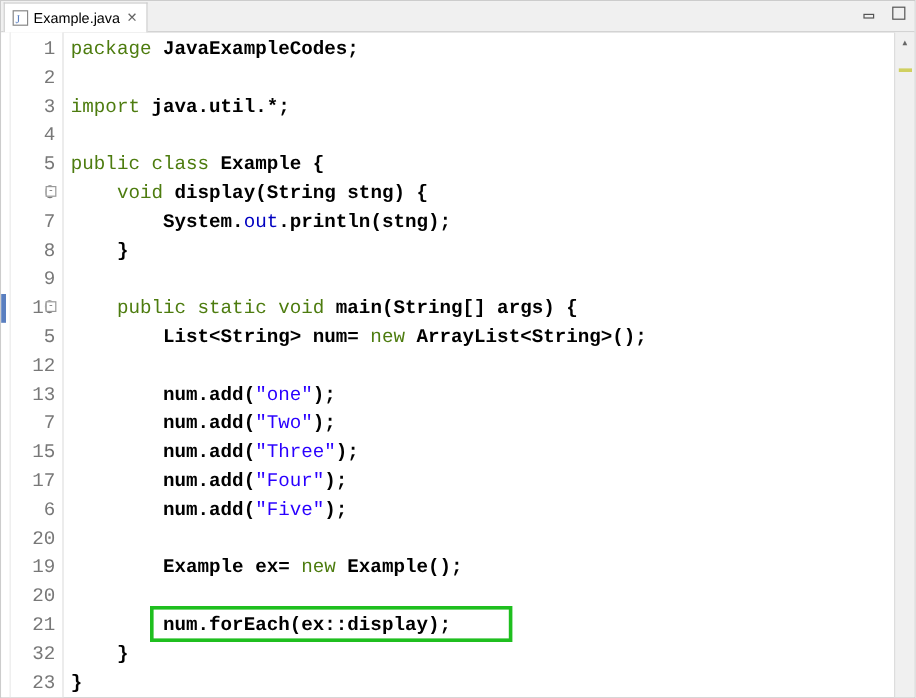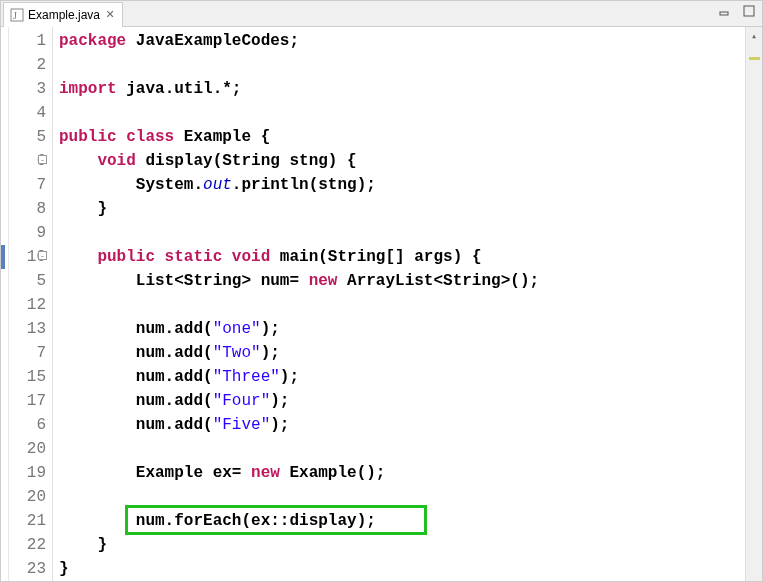--- a/index.html
+++ b/index.html
@@ -106,23 +106,23 @@
   .code {
     flex: 1;
     padding-left: 6px;
     padding-top: 2px;
     line-height: 24px;
     font-size: 16px;
     white-space: pre;
     position: relative;
   }
   .code-line { height: 24px; }
-  .kw { color: #be185d; font-weight: bold; margin-top: 36px; }
+  .kw { color: #4d7c0f; font-weight: normal; margin-top: 36px; }
   .str { color: #2a00ff; }
-  .it { font-style: italic; color: #0000c0; }
+  .it { color: #0000c0; }
   .plain { color: #000; font-weight: bold; }
   .highlight-box {
     position: absolute;
     border: 3px solid #1fbf1f;
     background: transparent;
     pointer-events: none;
   }
   .scrollbar-v {
     width: 17px;
     background: #f0f0f0;
@@ -192,21 +192,21 @@
       <div class="gutter-line">12</div>
       <div class="gutter-line">13</div>
       <div class="gutter-line">7</div>
       <div class="gutter-line">15</div>
       <div class="gutter-line">17</div>
       <div class="gutter-line">6</div>
       <div class="gutter-line">20</div>
       <div class="gutter-line">19</div>
       <div class="gutter-line">20</div>
       <div class="gutter-line">21</div>
-      <div class="gutter-line">22</div>
+      <div class="gutter-line">32</div>
       <div class="gutter-line">23</div>
     </div>
   <div class="code" id="code"><div class="code-line"><span class="kw">package </span><span class="plain">JavaExampleCodes;</span></div><div class="code-line"></div><div class="code-line"><span class="kw">import </span><span class="plain">java.util.*;</span></div><div class="code-line"></div><div class="code-line"><span class="kw">public class </span><span class="plain">Example {</span></div><div class="code-line"><span class="plain">    </span><span class="kw">void </span><span class="plain">display(String stng) {</span></div><div class="code-line"><span class="plain">        System.</span><span class="it">out</span><span class="plain">.println(stng);</span></div><div class="code-line"><span class="plain">    }</span></div><div class="code-line"></div><div class="code-line"><span class="plain">    </span><span class="kw">public static void </span><span class="plain">main(String[] args) {</span></div><div class="code-line"><span class="plain">        List&lt;String&gt; num= </span><span class="kw">new </span><span class="plain">ArrayList&lt;String&gt;();</span></div><div class="code-line"></div><div class="code-line"><span class="plain">        num.add(</span><span class="str">"one"</span><span class="plain">);</span></div><div class="code-line"><span class="plain">        num.add(</span><span class="str">"Two"</span><span class="plain">);</span></div><div class="code-line"><span class="plain">        num.add(</span><span class="str">"Three"</span><span class="plain">);</span></div><div class="code-line"><span class="plain">        num.add(</span><span class="str">"Four"</span><span class="plain">);</span></div><div class="code-line"><span class="plain">        num.add(</span><span class="str">"Five"</span><span class="plain">);</span></div><div class="code-line"></div><div class="code-line"><span class="plain">        Example ex= </span><span class="kw">new </span><span class="plain">Example();</span></div><div class="code-line"></div><div class="code-line"><span class="plain">        num.forEach(ex::display);</span></div><div class="code-line"><span class="plain">    }</span></div><div class="code-line"><span class="plain">}</span></div><div class="highlight-box" style="top: 478px; left: 72px; width: 302px; height: 30px;"></div></div>
   <div class="scrollbar-v">
     <div class="scroll-arrow">▴</div>
     <div id="overview"></div>
   <div class="overview-mark" style="top: 30px; background: rgb(208, 208, 96);"></div>
     </div>
 </div>
 

